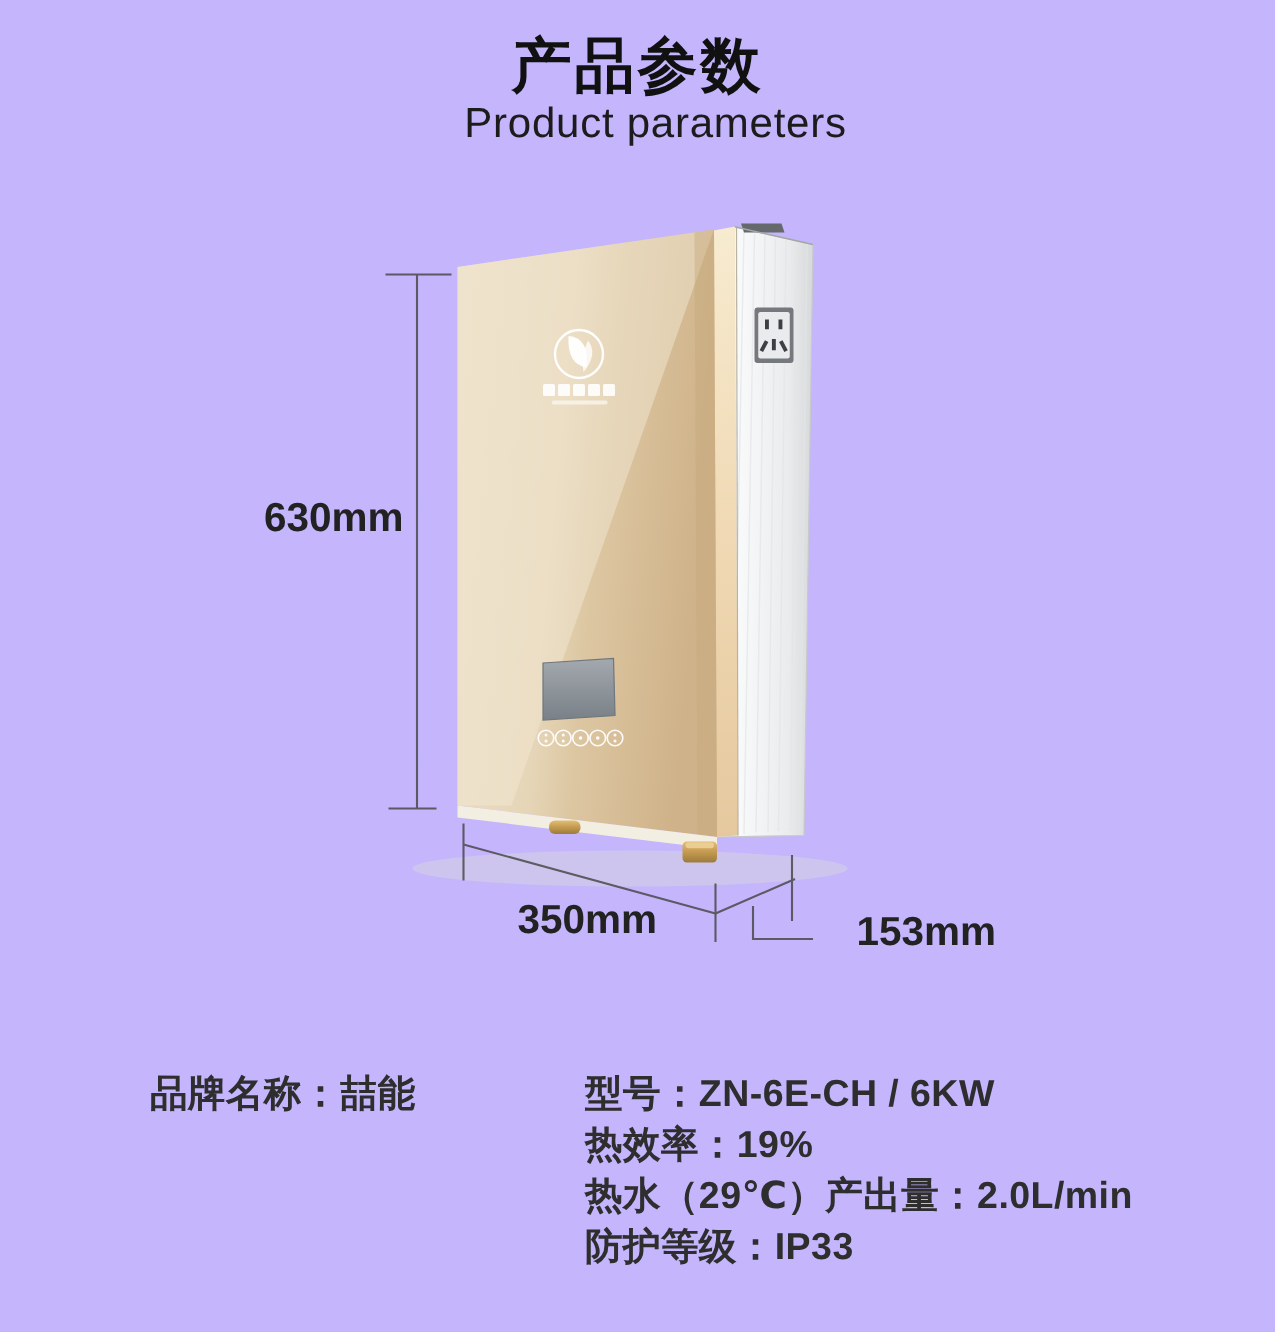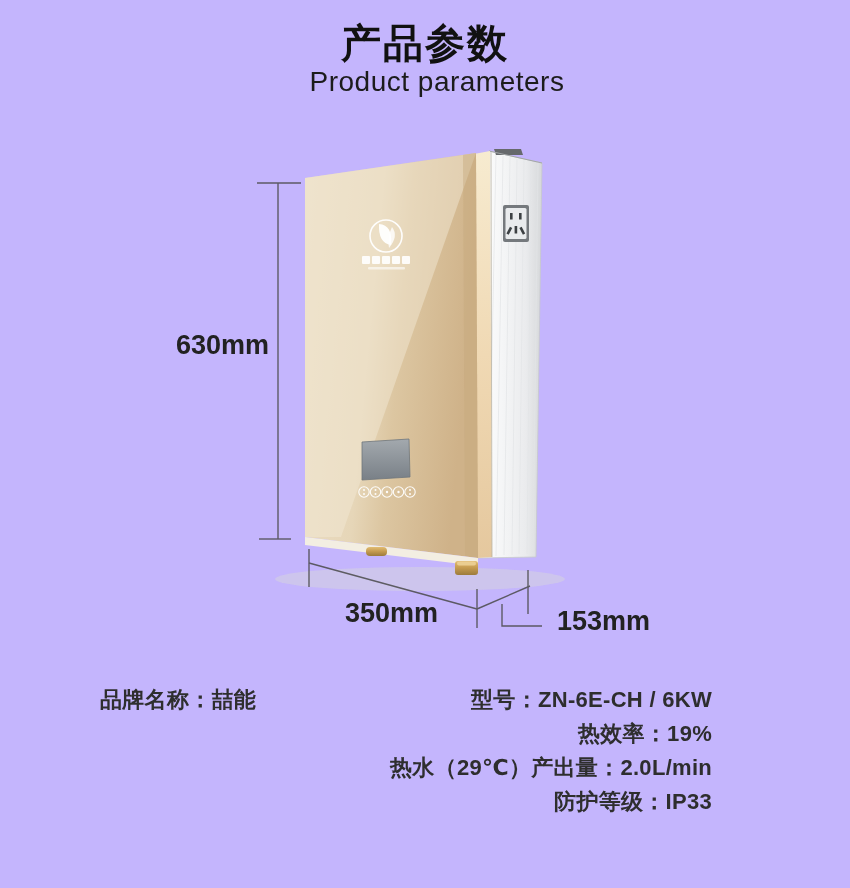--- a/index.html
+++ b/index.html
@@ -16,28 +16,28 @@
     position:absolute;top:66px;left:0;width:850px;text-align:center;
     font-size:28px;font-weight:400;color:#1c1c1c;letter-spacing:.5px;padding-left:12px;
   }
   
   .figure-svg{position:absolute;top:0;left:0;}
   .dim-label{
     position:absolute;font-size:27px;color:#222;font-weight:700;white-space:nowrap;
   }
   .dim-630{top:330px;left:176px;}
   .dim-350{top:598px;left:345px;}
-  .dim-153{top:606px;left:557px;}
+  .dim-153{top:606px;left:571px;}
   
   .specs-col{
-    position:absolute;top:683px;font-size:22px;font-weight:600;color:#2e2e2e;
+    position:absolute;top:712px;font-size:25px;font-weight:600;color:#2e2e2e;
     line-height:34px;white-space:nowrap;letter-spacing:.3px;
   }
   .specs-left{left:100px;}
-  .specs-right{left:390px;text-align:right;}
+  .specs-right{left:390px;}
   .spec-row{height:34px;}
 </style>
 </head>
 <body>
 
 <div class="page">
 
   <div class="title">产品参数</div>
   <div class="subtitle">Product parameters</div>
 

